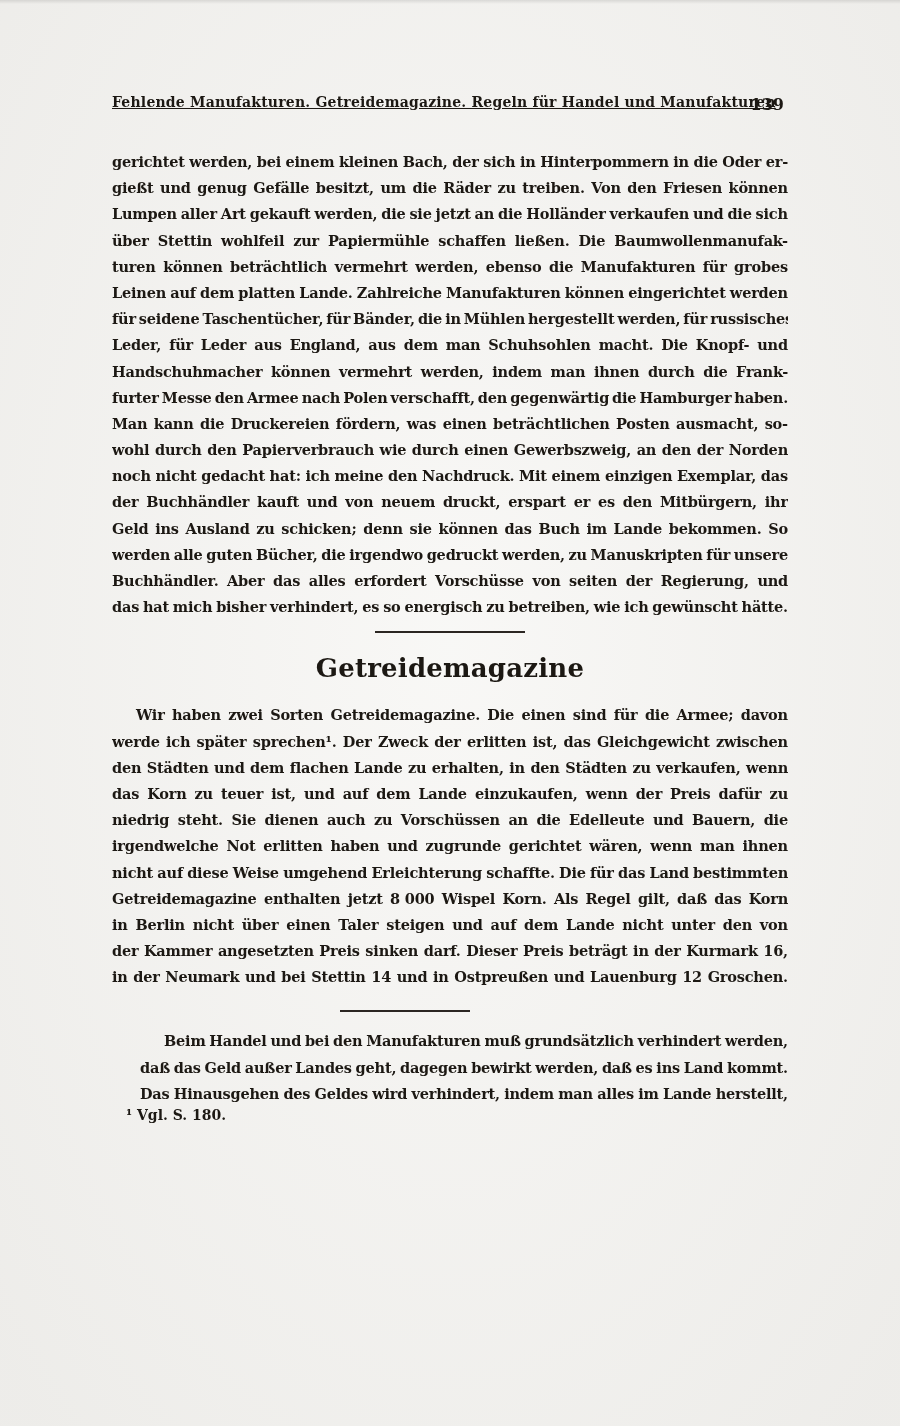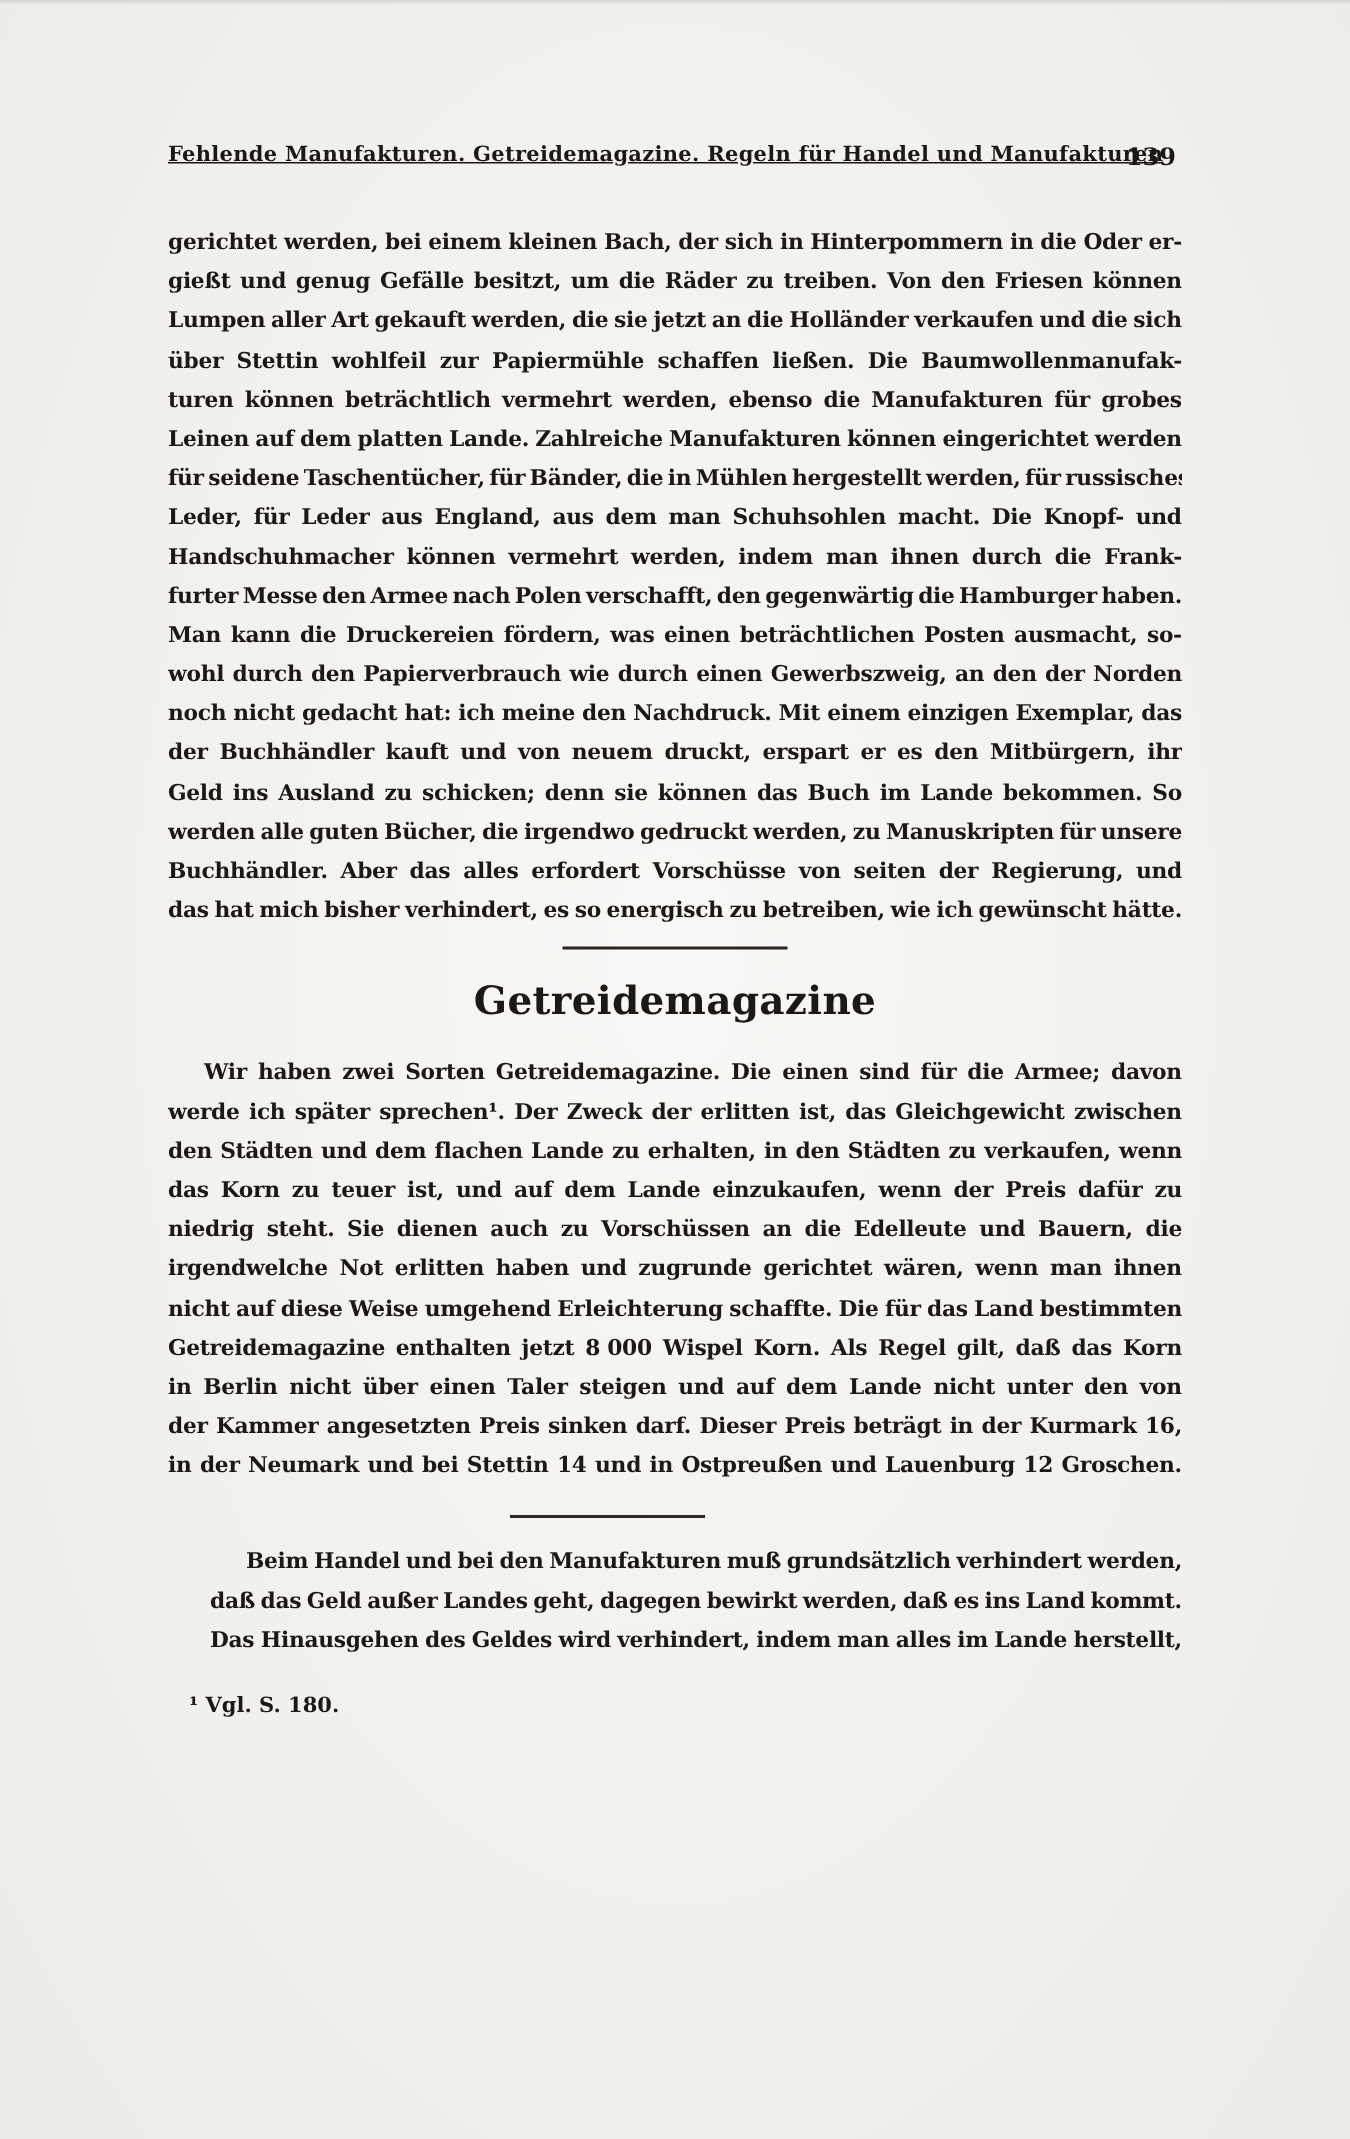--- a/index.html
+++ b/index.html
@@ -82,21 +82,20 @@
     margin: 18px 0 0 0;
     text-align: center;
     font-size: 26px;
     line-height: 34px;
     font-weight: 700;
     letter-spacing: 0.2px;
   }
   .heading.second { margin-top: 20px; }
   
   .footnote {
-    margin-top: 22px;
     padding-left: 14px;
     font-size: 14px;
     font-weight: 700;
   }
 </style>
 </head>
 <body>
 
 <div class="page">
 

